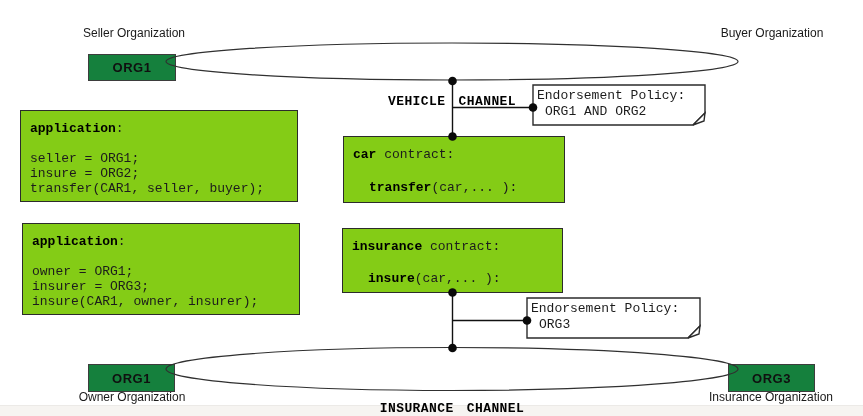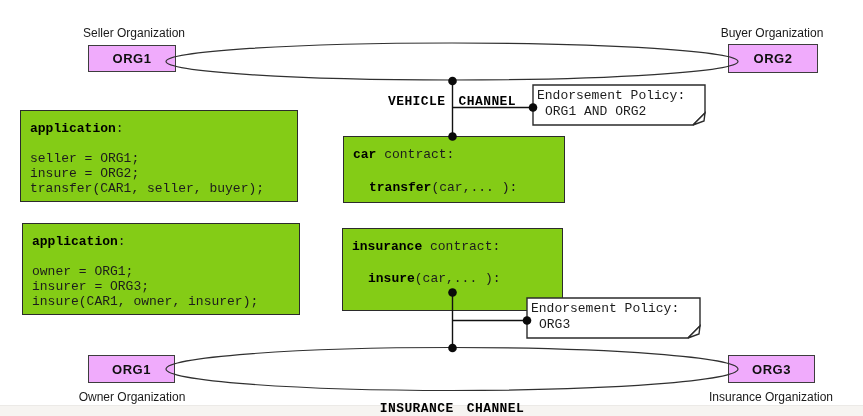--- a/index.html
+++ b/index.html
@@ -3,23 +3,23 @@
 <meta charset="utf-8">
 <style>
   html,body { margin:0; padding:0; background:#ffffff; }
   #canvas {
     position:relative; width:863px; height:416px; background:#ffffff;
     overflow:hidden; font-family:"Liberation Sans", sans-serif;
   }
   .abs { position:absolute; box-sizing:border-box; }
   svg.layer { position:absolute; left:0; top:0; z-index:3; pointer-events:none; }
   .orgbox {
-    z-index:2; background:#f0abfc; border:1.5px solid #3d3d3d;
+    z-index:2; background:#15803d; border:1.5px solid #3d3d3d;
     display:flex; align-items:center; justify-content:center;
-    font:bold 13px "Liberation Sans", sans-serif; letter-spacing:.5px; color:#101010;
+    font:bold 13px "Liberation Sans", sans-serif; letter-spacing:.5px; color:#101010;margin-top:9px;
   }
   .small-label {
     z-index:2; font:12px "Liberation Sans", sans-serif; color:#1a1a1a;
     white-space:nowrap; transform:translateX(-50%);
   }
   .channel-label {
     z-index:4; font:bold 13px "Liberation Mono", monospace; color:#000;
     letter-spacing:.4px; word-spacing:5px; white-space:nowrap;
     transform:translate(-50%,-50%);
     margin-top:40px;
@@ -75,21 +75,20 @@
   </svg>
 
   <div class="abs small-label" style="left:134px; top:26px;">Seller Organization</div>
 
   <div class="abs orgbox" style="left:88px; top:45px; width:88px; height:27px;">ORG1</div>
 
   <div class="abs channel-label" style="left:452px; top:61px;">VEHICLE CHANNEL</div>
 
   <div class="abs small-label" style="left:772px; top:26px;">Buyer Organization</div>
 
-  <div class="abs orgbox" style="left:728px; top:44px; width:90px; height:29px;">ORG2</div>
 
   <div class="abs note-text" style="left:537px; top:88px;">
     <div>Endorsement Policy:</div>
     <div class="policy">ORG1 AND ORG2</div>
   </div>
 
   <div class="abs codebox" style="left:20px; top:110px; width:278px; height:92px;">
     <div><span class="kw">application</span><span>:</span></div>
     <div class="blank"></div>
     <div>seller = ORG1;</div>
@@ -103,21 +102,21 @@
   </div>
 
   <div class="abs codebox" style="left:22px; top:223px; width:278px; height:92px;">
     <div><span class="kw">application</span><span>:</span></div>
     <div class="blank"></div>
     <div>owner = ORG1;</div>
     <div>insurer = ORG3;</div>
     <div>insure(CAR1, owner, insurer);</div>
   </div>
 
-  <div class="abs codebox" style="left:342px; top:228px; width:221px; height:83px;">
+  <div class="abs codebox" style="left:342px; top:228px; width:221px; height:65px;">
     <div><span class="kw">insurance</span><span> contract:</span></div>
     <div class="fnline-ins"><span class="kw">insure</span><span>(car,... ):</span></div>
   </div>
 
   <div class="abs note-text" style="left:531px; top:301px;">
     <div>Endorsement Policy:</div>
     <div class="policy">ORG3</div>
   </div>
 
   <div class="abs orgbox" style="left:88px; top:355px; width:87px; height:28px;">ORG1</div>

